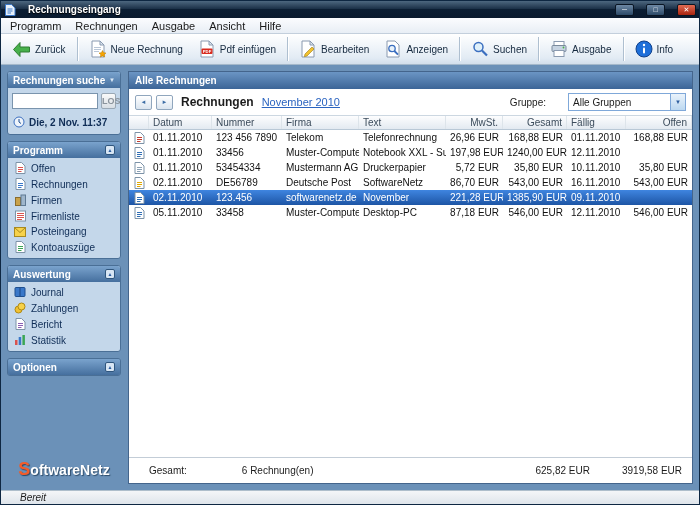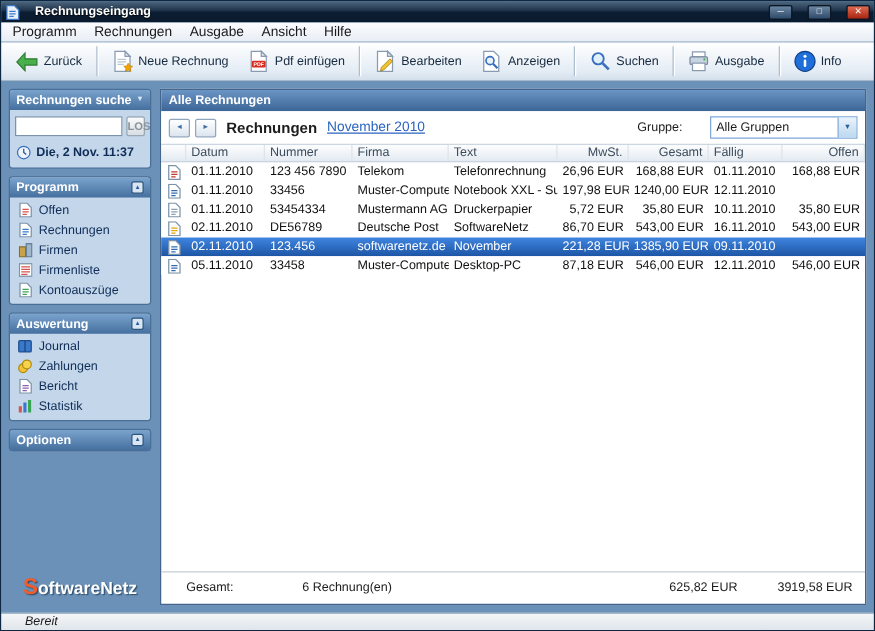--- a/index.html
+++ b/index.html
@@ -265,20 +265,29 @@
               <span class="side-icon">
                 <svg width="11" height="12" viewBox="0 0 11 12">
                   <rect x="0.5" y="1" width="10" height="10" fill="#ffffff" stroke="#7d93a8"></rect>
                   <path d="M2 3.5h7M2 5.5h7M2 7.5h7M2 9.5h5" stroke="#d9534f" fill="none"></path>
                 </svg>
               </span>
               <span class="side-label">Firmenliste</span>
             </div>
             <div class="side-item">
               <span class="side-icon">
+                <svg width="12" height="10" viewBox="0 0 12 10">
+                  <rect x="0.5" y="0.5" width="11" height="9" fill="#f7d24a" stroke="#a98a1e"></rect>
+                  <path d="M0.5 0.5 L6 5.5 L11.5 0.5" fill="none" stroke="#a98a1e"></path>
+                </svg>
+              </span>
+              <span class="side-label">Posteingang</span>
+            </div>
+            <div class="side-item">
+              <span class="side-icon">
                 <svg width="11" height="12" viewBox="0 0 11 12">
                   <path d="M1 0.5h5.5l3.5 3.5v7.5H1z" fill="#ffffff" stroke="#7d93a8"></path>
                   <path d="M3 5.5h5M3 7.5h5M3 9.5h3.5" stroke="#3aa655" stroke-width="1.1" fill="none"></path>
                 </svg>
               </span>
               <span class="side-label">Kontoauszüge</span>
             </div>
           </div>
       </div>
 

